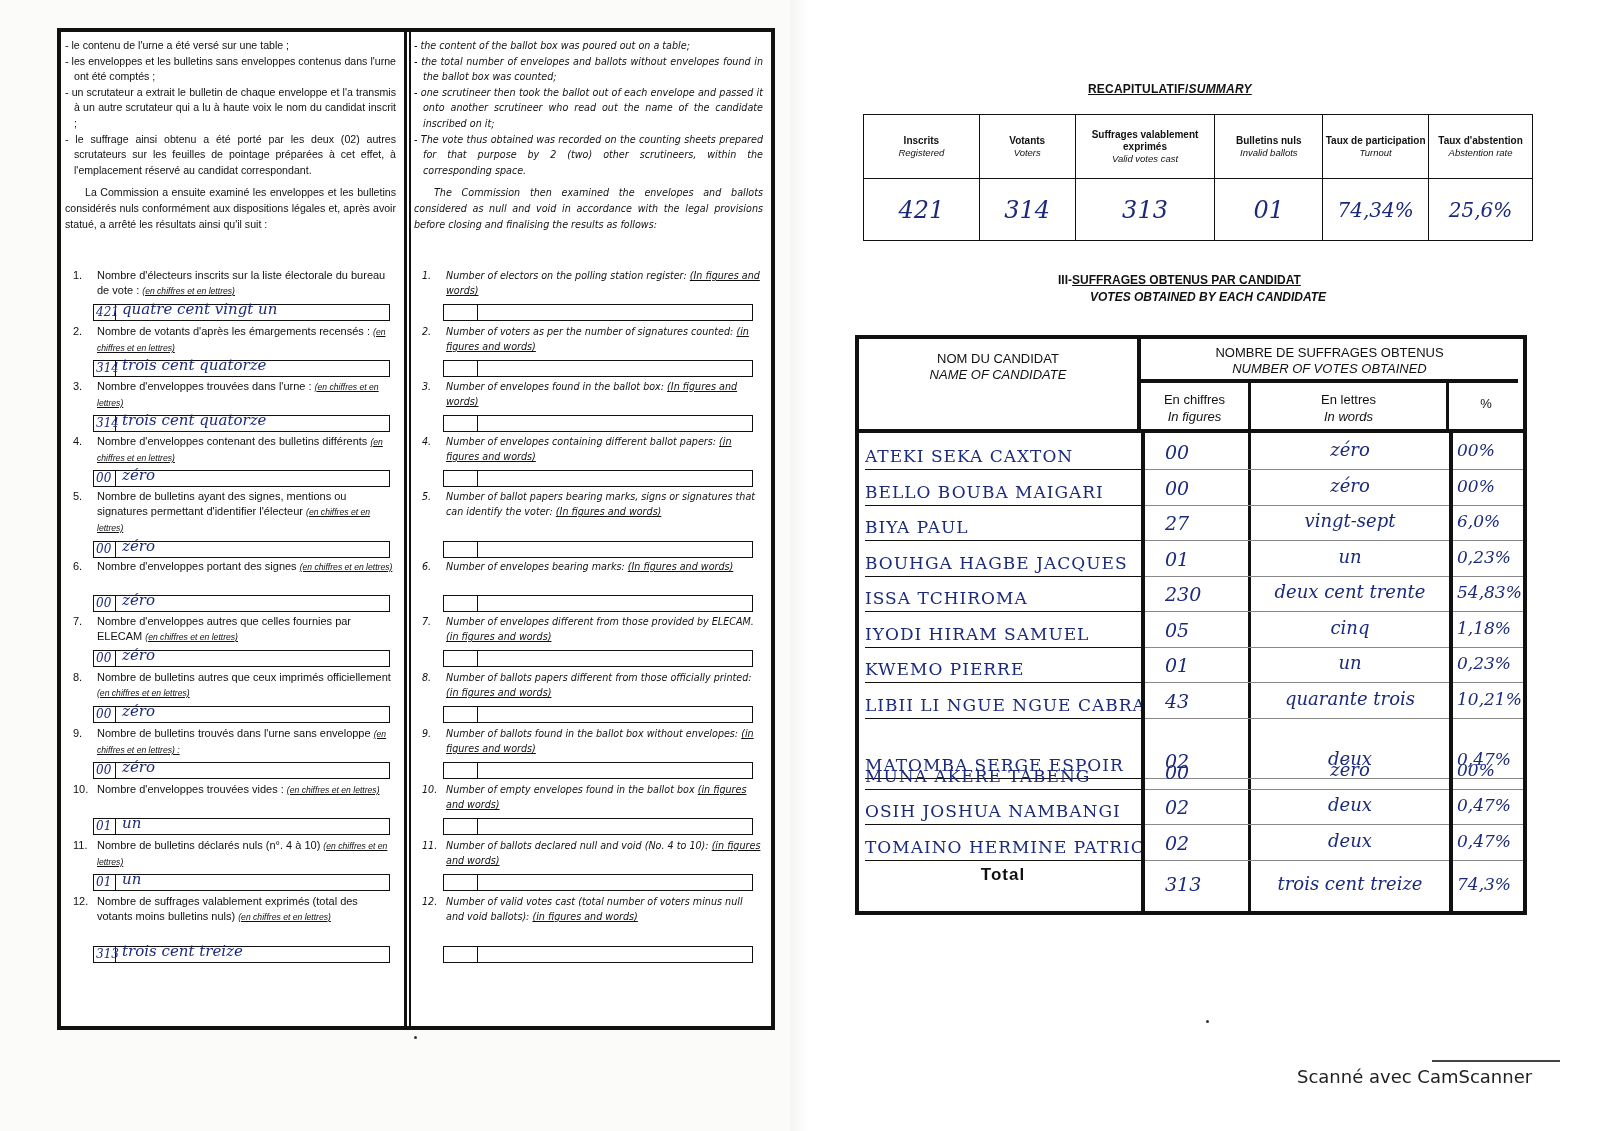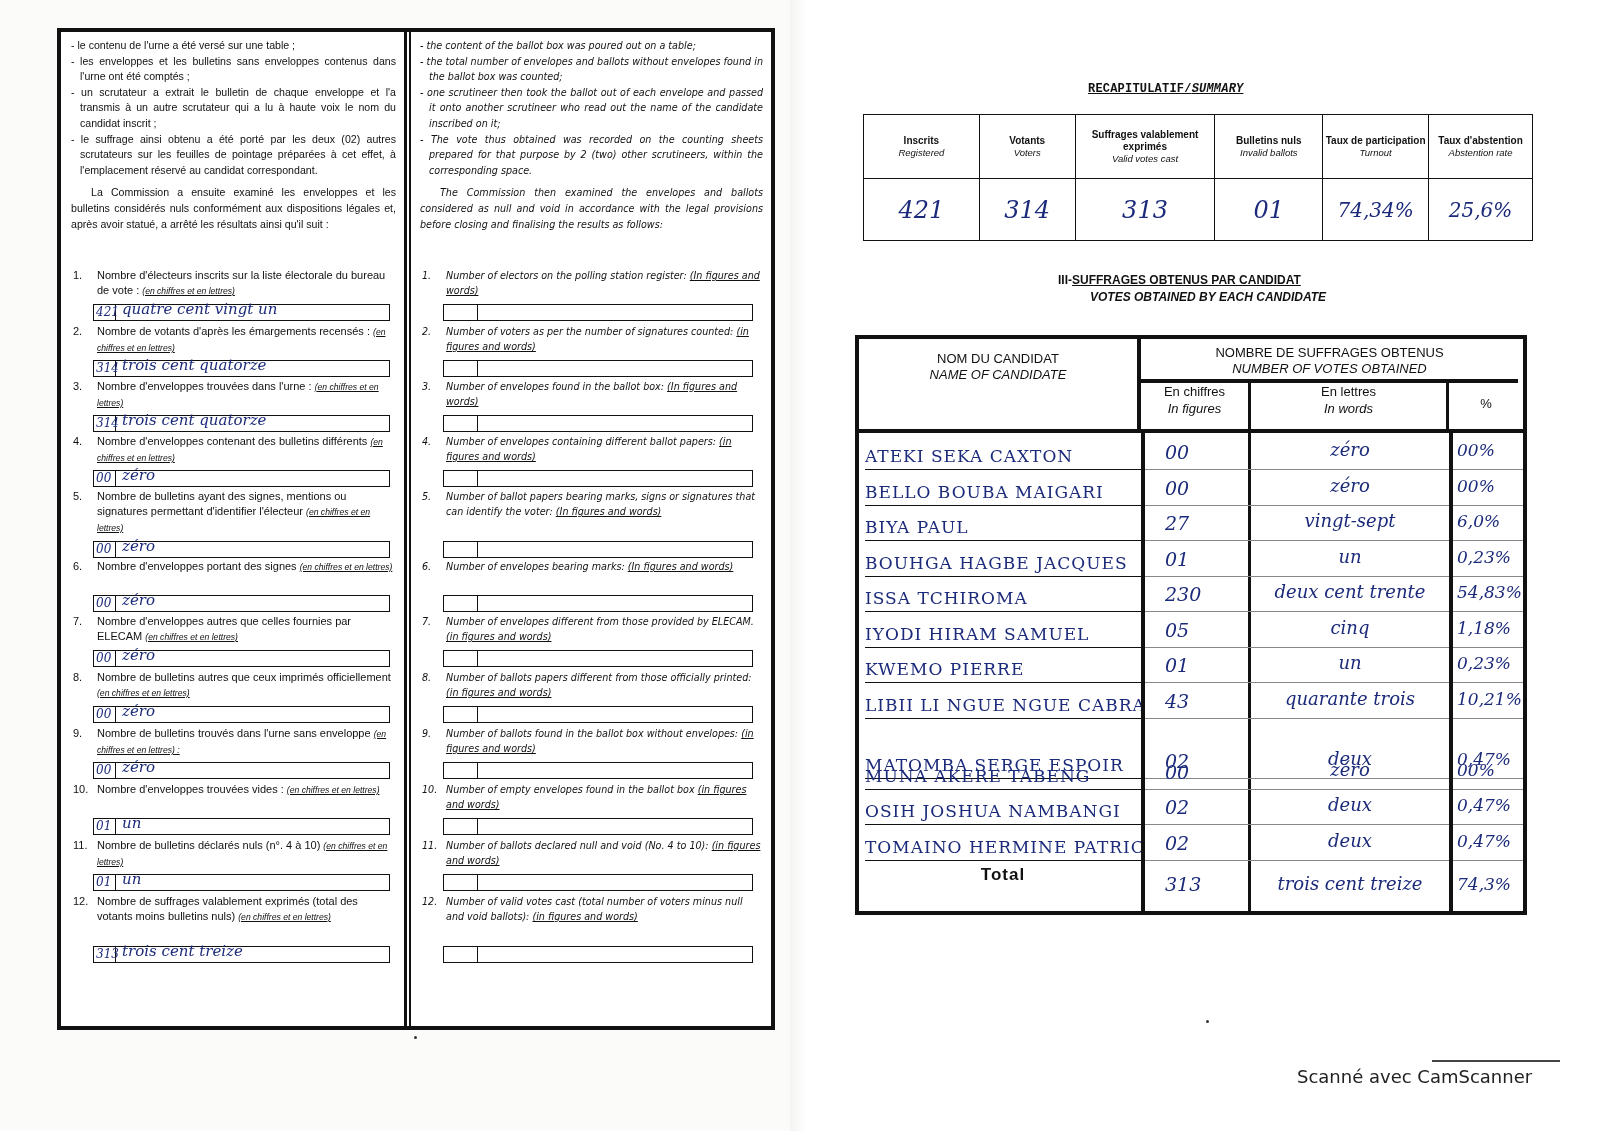--- a/index.html
+++ b/index.html
@@ -13,21 +13,21 @@
 
   
   .frame { position: absolute; left: 57px; top: 28px; width: 718px; height: 1002px;
     border: 4px solid #111; background: #fff; }
   .col { position: absolute; top: 0; height: 100%; }
   .col-fr { left: 0; width: 346px; border-right: 3px double #111; }
   .col-en { left: 349px; width: 361px; }
   .col-sep { position: absolute; left: 344px; top: 0; width: 6px; height: 100%;
     border-left: 2px solid #111; border-right: 2px solid #111; }
 
-  .intro { font-size: 10.6px; line-height: 15.6px; padding: 6px 8px 0 10px; text-align: justify; }
+  .intro { font-size: 10.6px; line-height: 15.6px; padding: 6px 8px 0 4px; text-align: justify; }
   .intro .li { padding-left: 9px; text-indent: -9px; }
   .intro p.para { text-indent: 20px; margin-top: 7px; }
   .en .intro { font-style: italic; font-family: "DejaVu Sans", sans-serif; font-size: 9.6px; line-height: 15.6px; }
 
   .items { position: absolute; left: 0; top: 236px; width: 100%; }
   .item { position: absolute; left: 0; width: 100%; }
   .item .label { position: absolute; left: 36px; right: 10px; font-size: 11px; line-height: 15px; }
   .item .num { position: absolute; left: -24px; width: 20px; }
   .item .hint { font-style: italic; font-size: 8.6px; text-decoration: underline; }
   .en .item .label { font-style: italic; font-family: "DejaVu Sans", sans-serif; font-size: 9.6px; }
@@ -36,40 +36,40 @@
   .answer-box { position: absolute; left: 32px; width: 297px; height: 17px; border: 1.5px solid #111; }
   .answer-box .fig { position: absolute; left: 0; top: 0; width: 22px; height: 100%; border-right: 1.5px solid #111;
     font-family: "DejaVu Serif", serif; font-style: italic; color: #1b2a7a; font-size: 12px; line-height: 14px; padding-left: 2px; }
   .answer-box .words { position: absolute; left: 28px; top: -5px; font-family: "DejaVu Serif", serif;
     font-style: italic; color: #1b2a7a; font-size: 15px; white-space: nowrap; }
   .en .answer-box { left: 33px; width: 310px; }
   .en .answer-box .fig { width: 34px; }
 
   
   .summary-title { position: absolute; left: 288px; top: 82px; font-size: 12px; font-weight: bold;
-    text-decoration: underline; letter-spacing: 0.2px; font-family: Liberation Mono, monospace; }
+    text-decoration: underline; letter-spacing: 0.2px; }
   .summary-title i { font-style: italic; }
   table.summary { position: absolute; left: 63px; top: 114px; width: 670px; border-collapse: collapse; }
   table.summary th, table.summary td { border: 1.5px solid #111; text-align: center; }
   table.summary th { height: 64px; font-size: 10px; font-weight: bold; line-height: 12px; padding: 2px; }
   table.summary th .en { display: block; font-weight: normal; font-style: italic; font-size: 9.5px; }
   table.summary td { height: 62px; font-family: "DejaVu Serif", serif; font-style: italic; font-size: 24px; color: #1b2a7a; }
 
   .section-title { position: absolute; left: 258px; top: 272px; font-size: 12px; font-weight: bold; line-height: 17px; }
   .section-title .u { text-decoration: underline; }
   .section-title .en { display: block; padding-left: 32px; font-style: italic; }
 
   .votes-wrap { position: absolute; left: 55px; top: 335px; width: 672px; height: 580px; border: 4px solid #111; }
   .votes-head-name { position: absolute; left: 0; top: 0; width: 282px; height: 90px; border-right: 4px solid #111;
     text-align: center; font-size: 13px; padding-top: 12px; line-height: 16px; }
   .votes-head-name .en { display: block; font-style: italic; }
   .votes-head-top { position: absolute; left: 282px; top: 0; right: 5px; height: 44px; text-align: center;
     font-size: 13px; line-height: 16px; padding-top: 6px; border-bottom: 4px solid #111; }
   .votes-head-top .en { display: block; font-style: italic; }
-  .sub-head { position: absolute; top: 44px; height: 46px; text-align: center; font-size: 13px; line-height: 17px; padding-top: 0; border-right: 3px solid #111; }
+  .sub-head { position: absolute; top: 44px; height: 46px; text-align: center; font-size: 13px; line-height: 17px; padding-top: 8px; border-right: 3px solid #111; }
   .sub-head .en { display: block; font-style: italic; }
   .sh-fig { left: 282px; width: 110px; }
   .sh-words { left: 392px; width: 198px; }
   .sh-pct { left: 590px; width: 74px; border-right: none; padding-top: 12px; }
   .head-rule { position: absolute; left: 0; right: 0; top: 90px; height: 4px; background: #111; }
 
   .vrow { position: absolute; left: 0; right: 0; height: 35px; }
   .vrow .c { position: absolute; top: 0; height: 100%; font-family: "DejaVu Serif", serif; font-style: italic;
     color: #1b2a7a; white-space: nowrap; overflow: hidden; }
   .vrow .c-name { left: 6px; width: 276px; font-size: 17px; line-height: 42px; border-bottom: 1.5px solid #111; font-style: normal; letter-spacing: 1px; }

